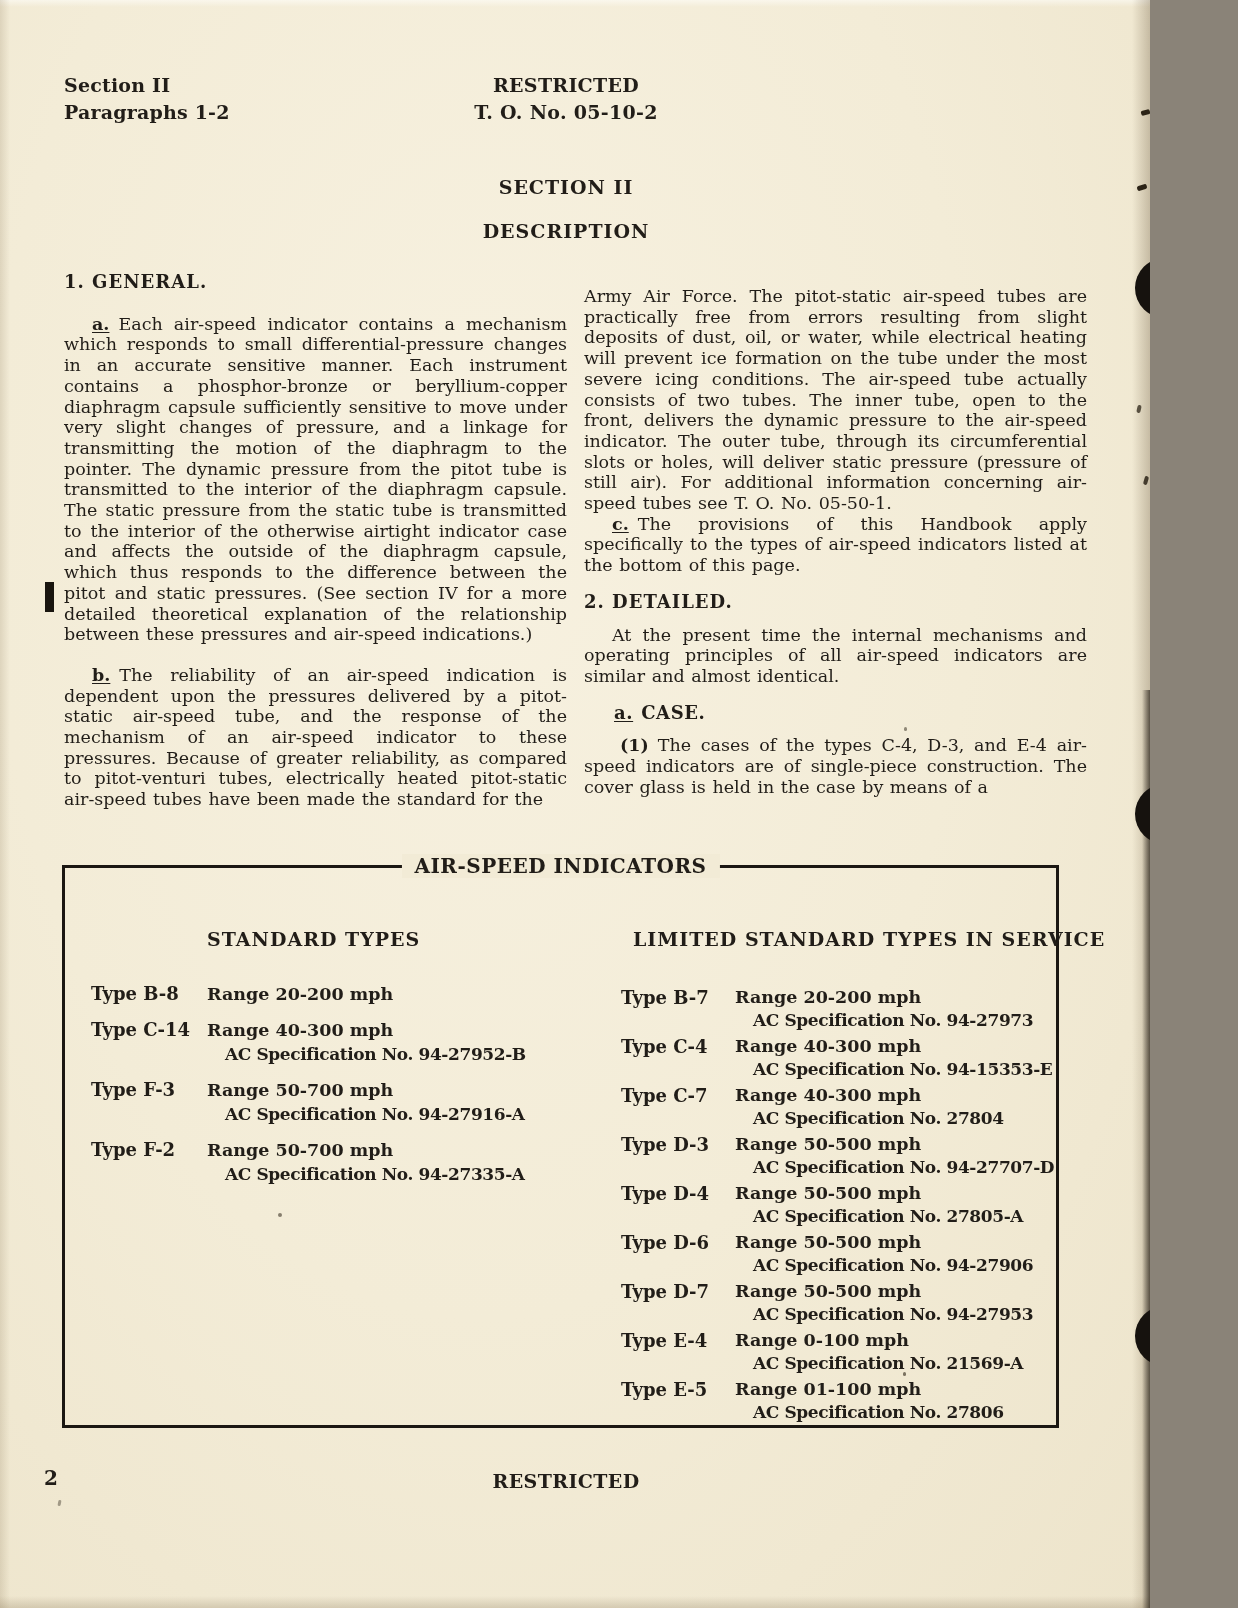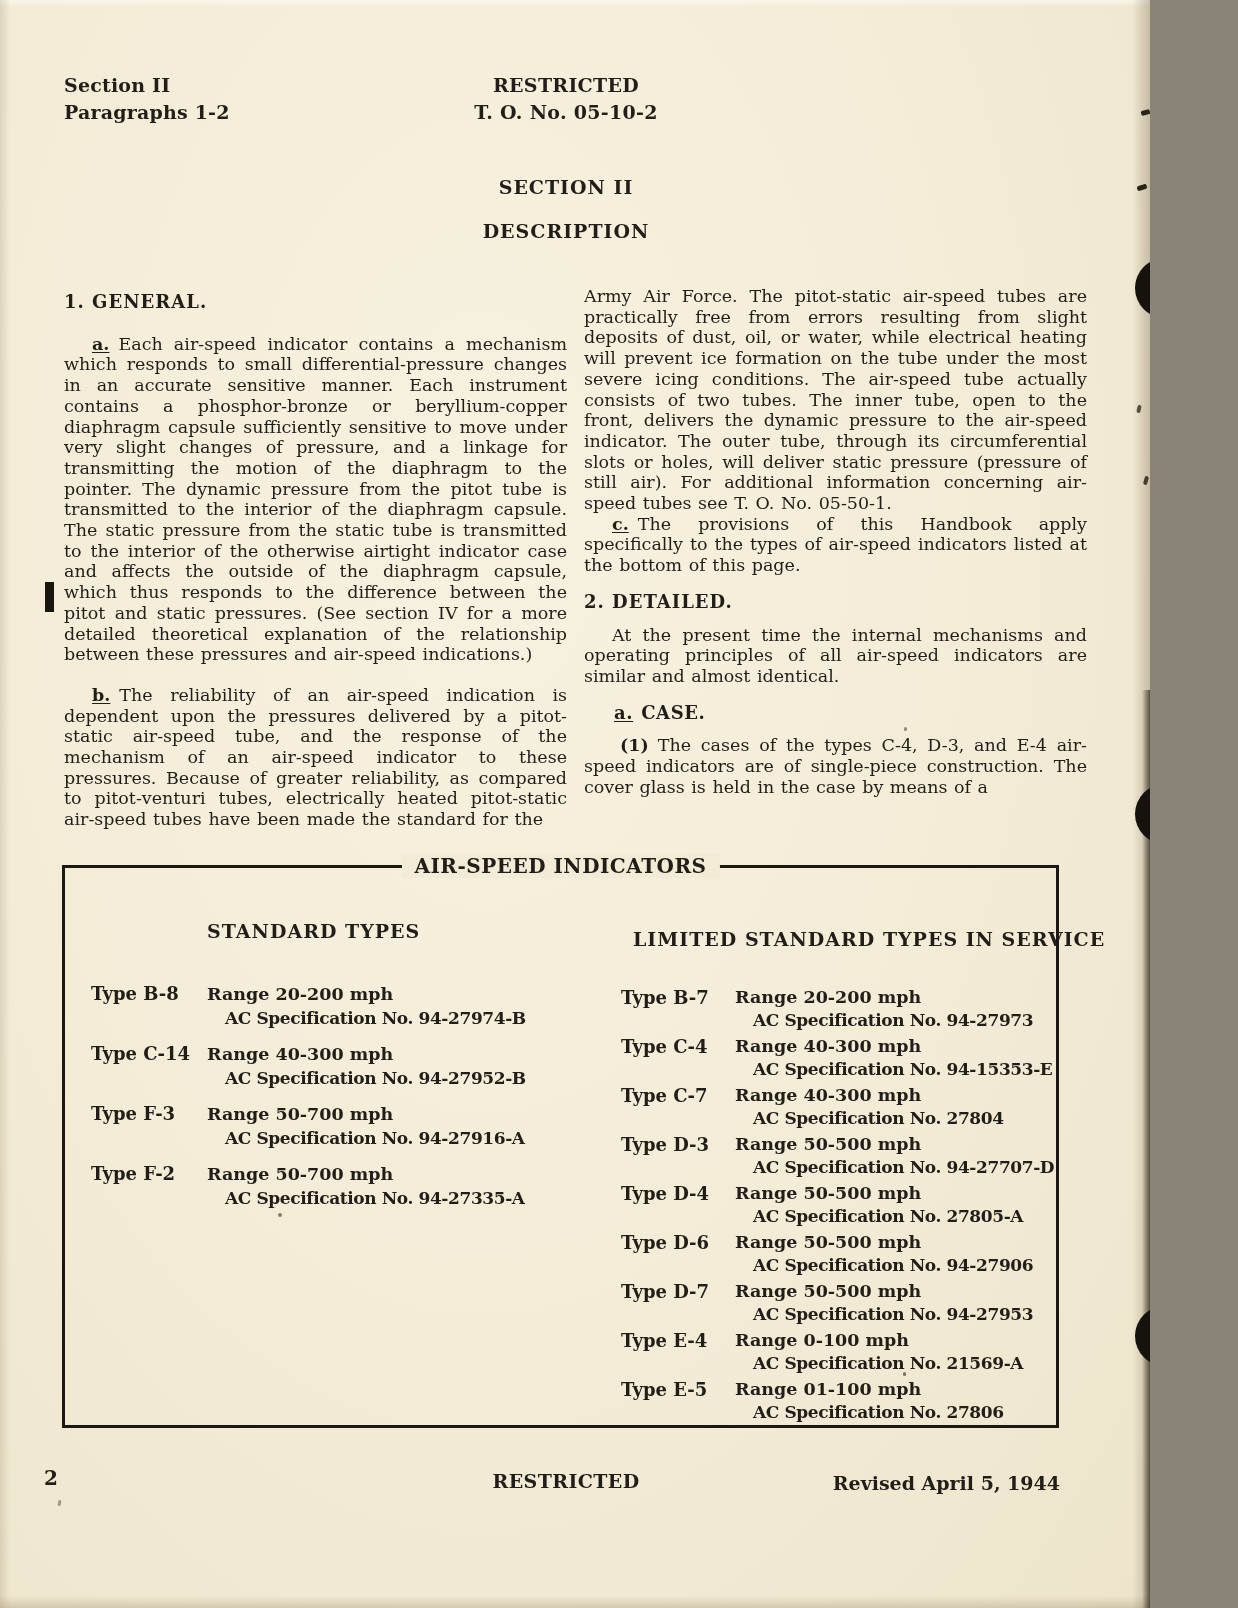--- a/index.html
+++ b/index.html
@@ -33,41 +33,41 @@
   .speck-8 { left:58px;   top:1500px; width:3px; height:6px; transform:rotate(12deg); opacity:.4; }
 
   
   .hdr-left { position:absolute; left:64px; top:72px; font-size:19px; font-weight:700; line-height:27px; letter-spacing:.2px; }
   .hdr-center { position:absolute; left:64px; top:72px; width:1004px; text-align:center; font-size:19px; font-weight:700; line-height:27px; letter-spacing:.3px; }
   .sec-title { position:absolute; left:64px; top:176px; width:1004px; text-align:center; font-size:19px; font-weight:700; letter-spacing:1px; }
   .sec-sub   { position:absolute; left:64px; top:220px; width:1004px; text-align:center; font-size:19px; font-weight:700; letter-spacing:1px; }
 
   
   .col { position:absolute; width:503px; font-size:17.5px; line-height:20.7px; }
-  .col-left  { left:64px;  top:292px; }
+  .col-left  { left:64px;  top:272px; }
   .col-right { left:584px; top:286px; }
   .h-num { font-size:18px; font-weight:700; letter-spacing:1px; margin-bottom:21px; }
   .par { text-align:justify; word-spacing:1px; hyphens:auto; -webkit-hyphens:auto; }
   .par.indent { text-indent:28px; }
   .mb-a { margin-bottom:20px; }
   .mb-b { margin-bottom:0; }
   .mb-c { margin-bottom:16px; }
   .lbl { font-weight:700; }
   .lbl.u { text-decoration:underline; text-underline-offset:2px; text-decoration-thickness:1.2px; }
   .ptext { margin-left:9px; }
   .sub-h { margin-left:30px; font-size:18px; font-weight:700; letter-spacing:.6px; margin-bottom:12px; }
   .sub-h .ptext { margin-left:8px; }
   .case-par { text-indent:36px; }
 
   
   .tbox { position:absolute; left:62px; top:865px; width:997px; height:563px; border:3px solid #1b1712; }
   .tbox-title { position:absolute; top:-14px; left:50%; transform:translateX(-50%);
     background:#f2ebd6; padding:0 13px; font-size:20px; font-weight:700; letter-spacing:.5px; white-space:nowrap; }
   .tcol-head { position:absolute; font-size:19px; font-weight:700; letter-spacing:1px; white-space:nowrap; }
-  .std-head { left:142px; top:52px; }
+  .std-head { left:142px; top:60px; }
   .ltd-head { left:568px; top:60px; }
   .trows { position:absolute; }
   .std-rows { left:26px;  top:104px; width:500px;margin-top:10px; }
   .ltd-rows { left:556px; top:118px; width:438px; }
   .trow { display:grid; font-weight:700; line-height:24px; }
   .std-rows .trow { grid-template-columns:116px 1fr; margin-bottom:12px; }
   .ltd-rows .trow { grid-template-columns:114px 1fr; margin-bottom:3px; line-height:23px; }
   .ttype  { font-size:18px; white-space:nowrap; }
   .trange { font-size:17.5px; white-space:nowrap; display:block; }
   .tspec  { font-size:17px; letter-spacing:-0.4px; white-space:nowrap; display:block; padding-left:18px; }
@@ -129,21 +129,20 @@
   <div class="tbox">
     <div class="tbox-title">AIR-SPEED INDICATORS</div>
     <div class="tcol-head std-head">STANDARD TYPES</div>
     <div class="tcol-head ltd-head">LIMITED STANDARD TYPES IN SERVICE</div>
 
     <div class="trows std-rows">
       <div class="trow">
           <span class="ttype">Type B-8</span>
           <span class="tdesc">
             <span class="trange">Range 20-200 mph</span>
-            <span class="tspec">AC Specification No. 94-27974-B</span>
           </span>
         </div>
       <div class="trow">
           <span class="ttype">Type C-14</span>
           <span class="tdesc">
             <span class="trange">Range 40-300 mph</span>
             <span class="tspec">AC Specification No. 94-27952-B</span>
           </span>
         </div>
       <div class="trow">
@@ -224,15 +223,14 @@
           <span class="tdesc">
             <span class="trange">Range 01-100 mph</span>
             <span class="tspec">AC Specification No. 27806</span>
           </span>
         </div>
     </div>
   </div>
 
   <div class="ftr-num">2</div>
   <div class="ftr-center">RESTRICTED</div>
-  <div class="ftr-right">Revised April 5, 1944</div>
 
 </div>
 
 </body></html>

